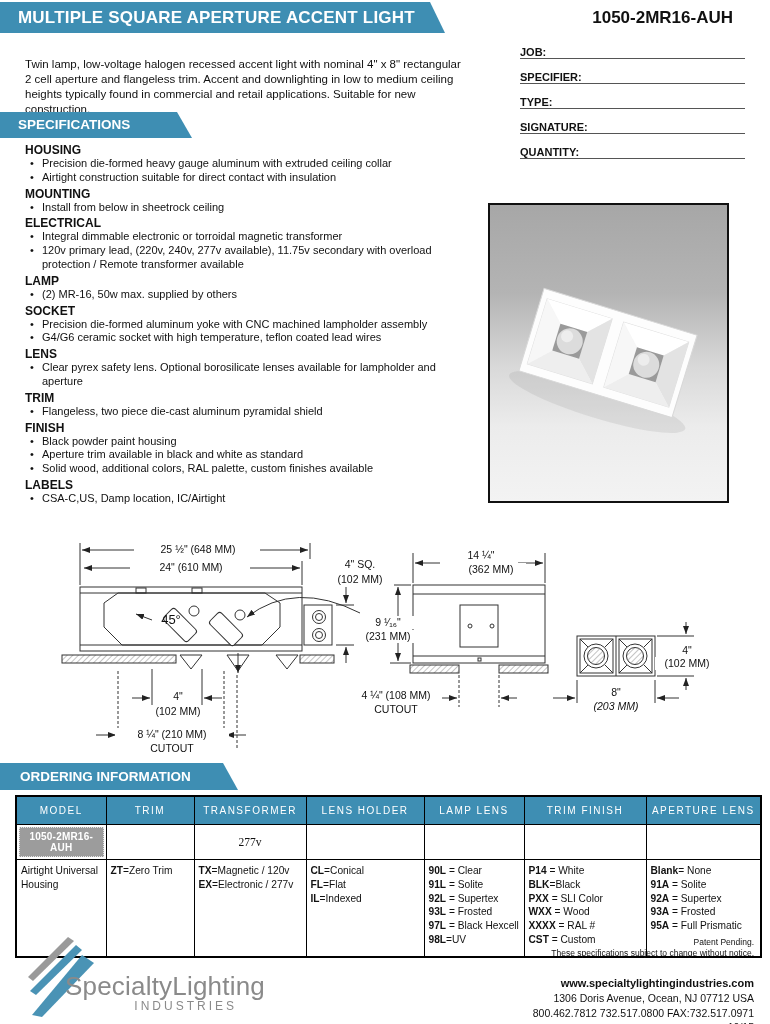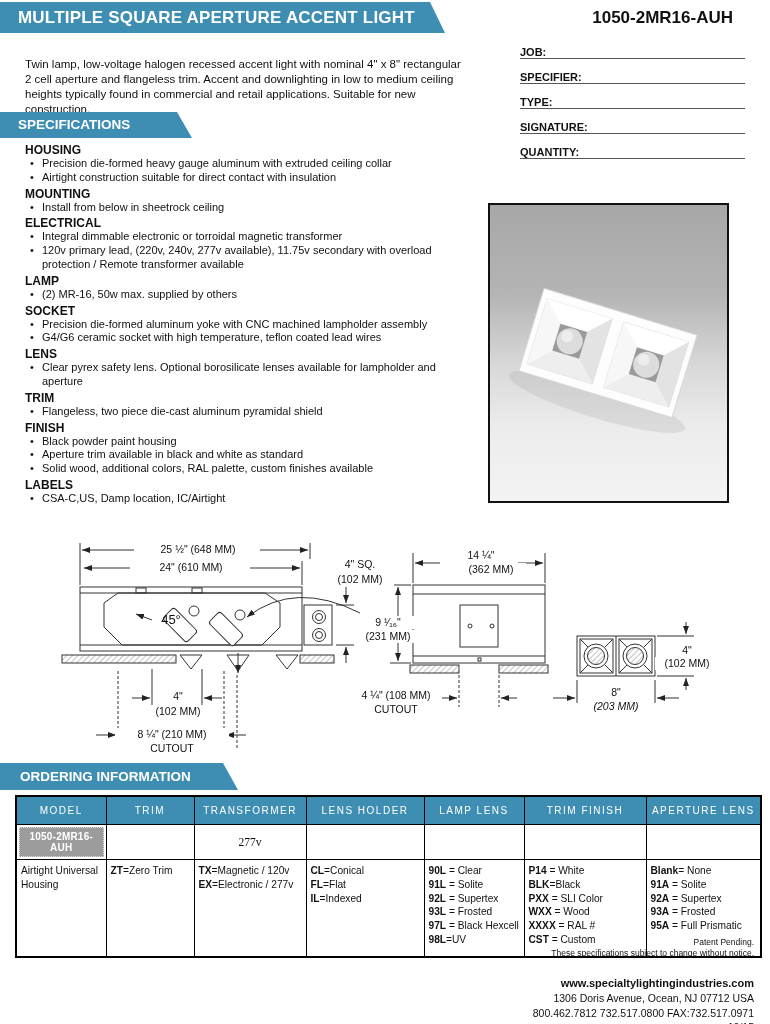--- a/index.html
+++ b/index.html
@@ -388,20 +388,29 @@
             <div><b>Blank</b><span>= None</span></div>
             <div><b>91A</b><span> = Solite</span></div>
             <div><b>92A</b><span> = Supertex</span></div>
             <div><b>93A</b><span> = Frosted</span></div>
             <div><b>95A</b><span> = Full Prismatic</span></div>
           </td>
         </tr>
   </tbody>
     </table>
 
+  <div class="logo">
+    <svg width="90" height="85" viewBox="0 0 90 85">
+      <polygon points="10,44 50,4 56,8 15,48" fill="#9a9a9a"></polygon>
+      <polygon points="12,58 58,12 64,17 18,62" fill="#4a93b5"></polygon>
+      <polygon points="14,82 64,22 76,30 24,84" fill="#4a93b5"></polygon>
+    </svg>
+    <div class="name">SpecialtyLighting</div>
+    <div class="sub">INDUSTRIES</div>
+  </div>
 
   <div class="foot-right">
     <div class="small">Patent Pending.</div>
     <div class="small">These specifications subject to change without notice.</div>
     <div class="web">www.specialtylightingindustries.com</div>
     <div class="line">1306 Doris Avenue, Ocean, NJ 07712 USA</div>
     <div class="line">800.462.7812 732.517.0800 FAX:732.517.0971</div>
     <div class="line">10/15</div>
   </div>
 

